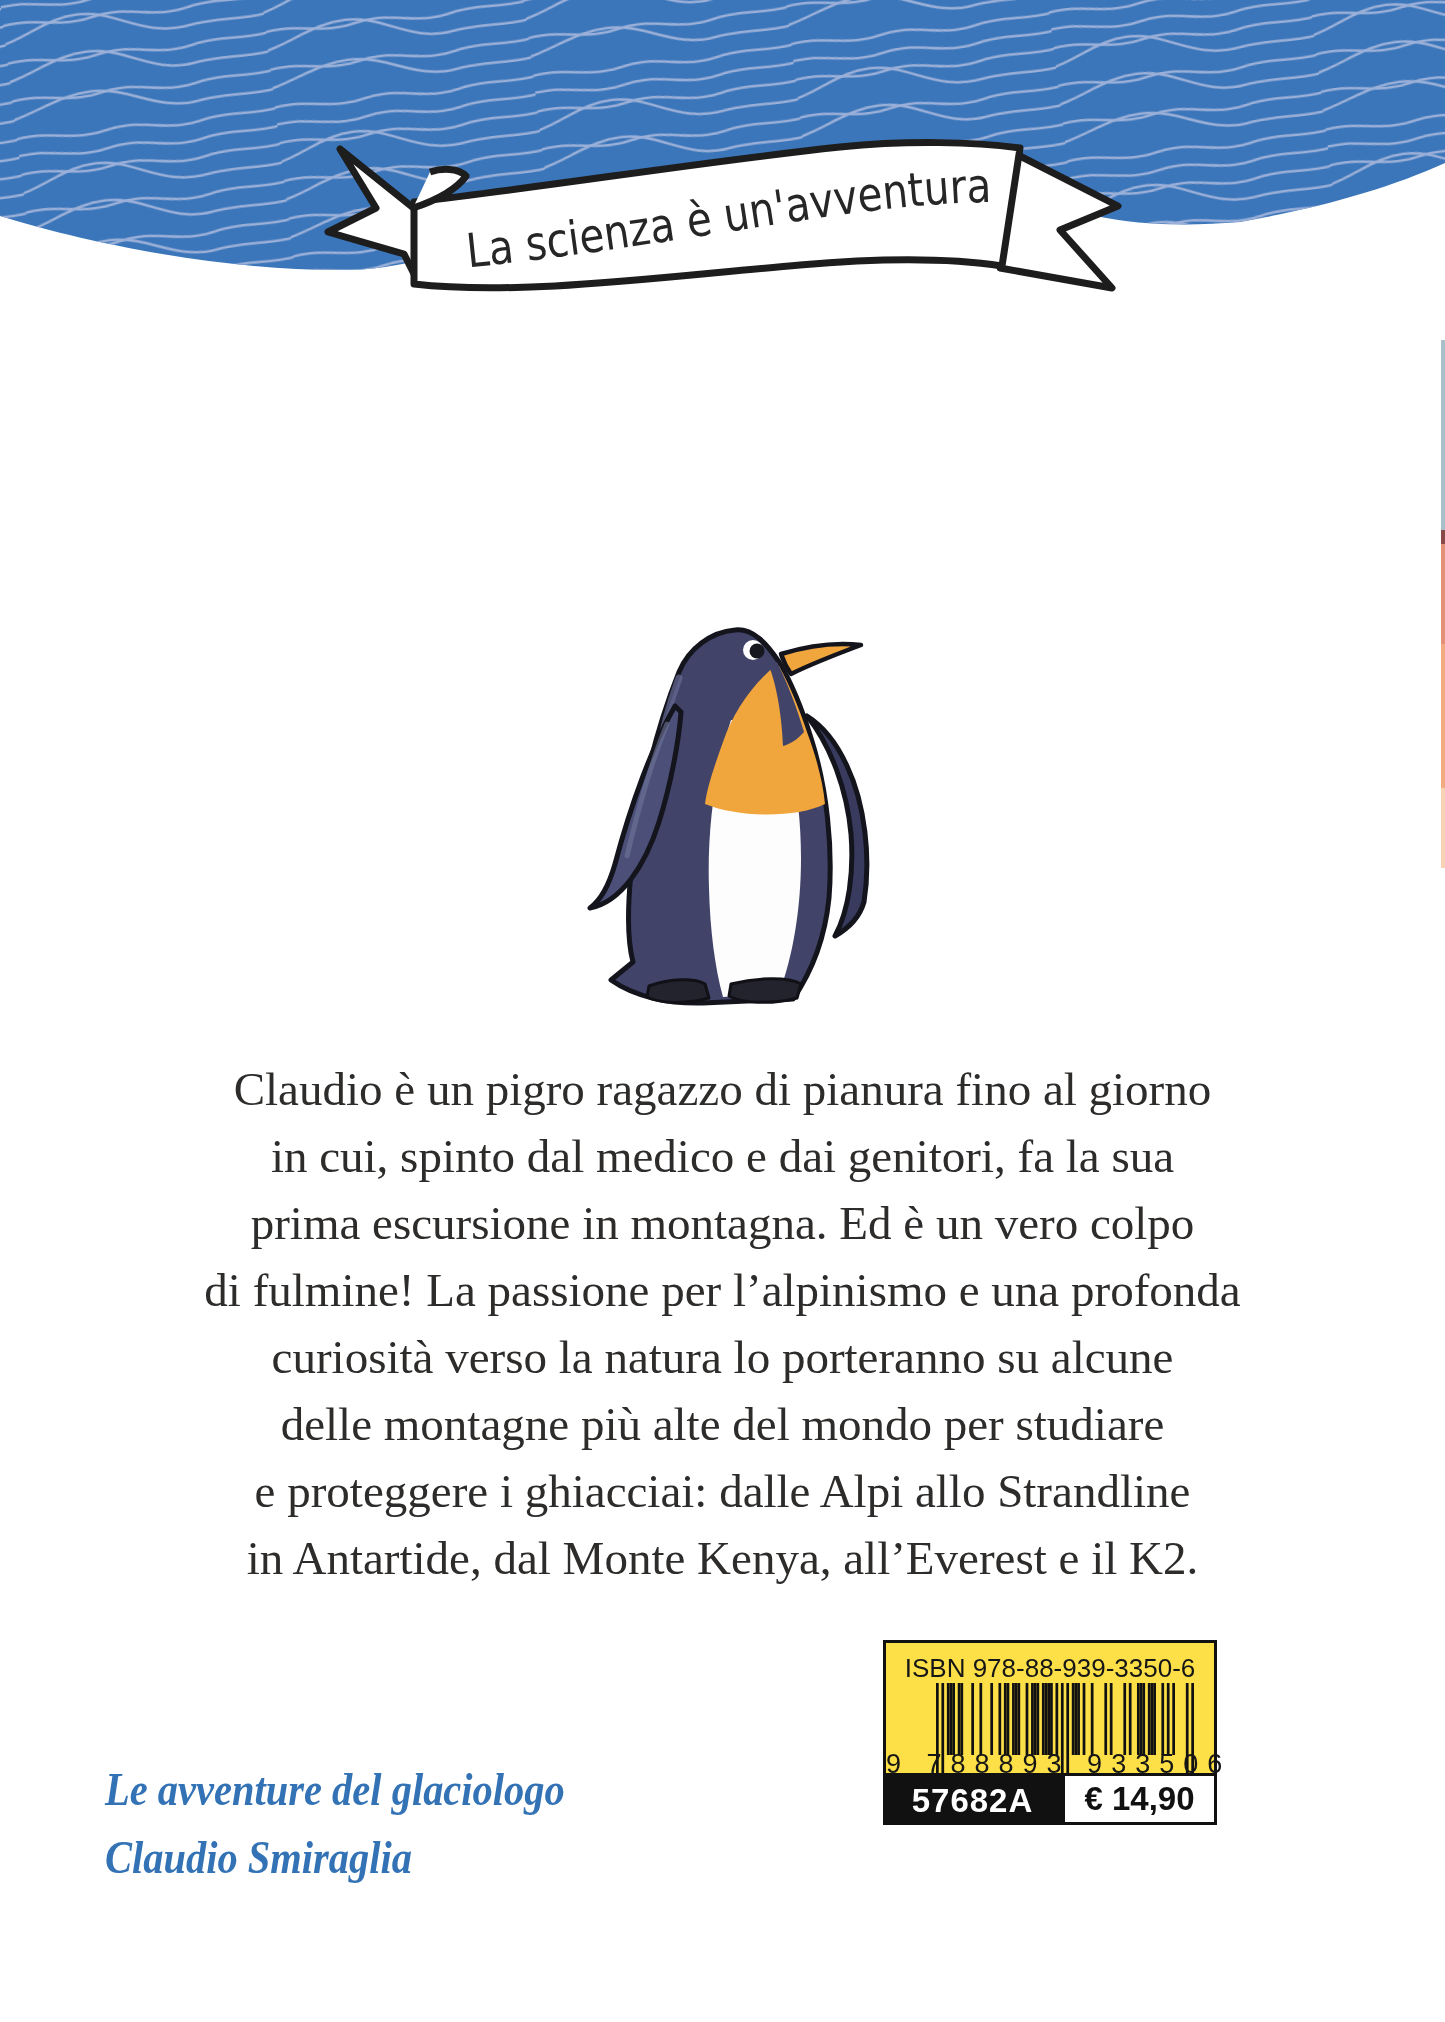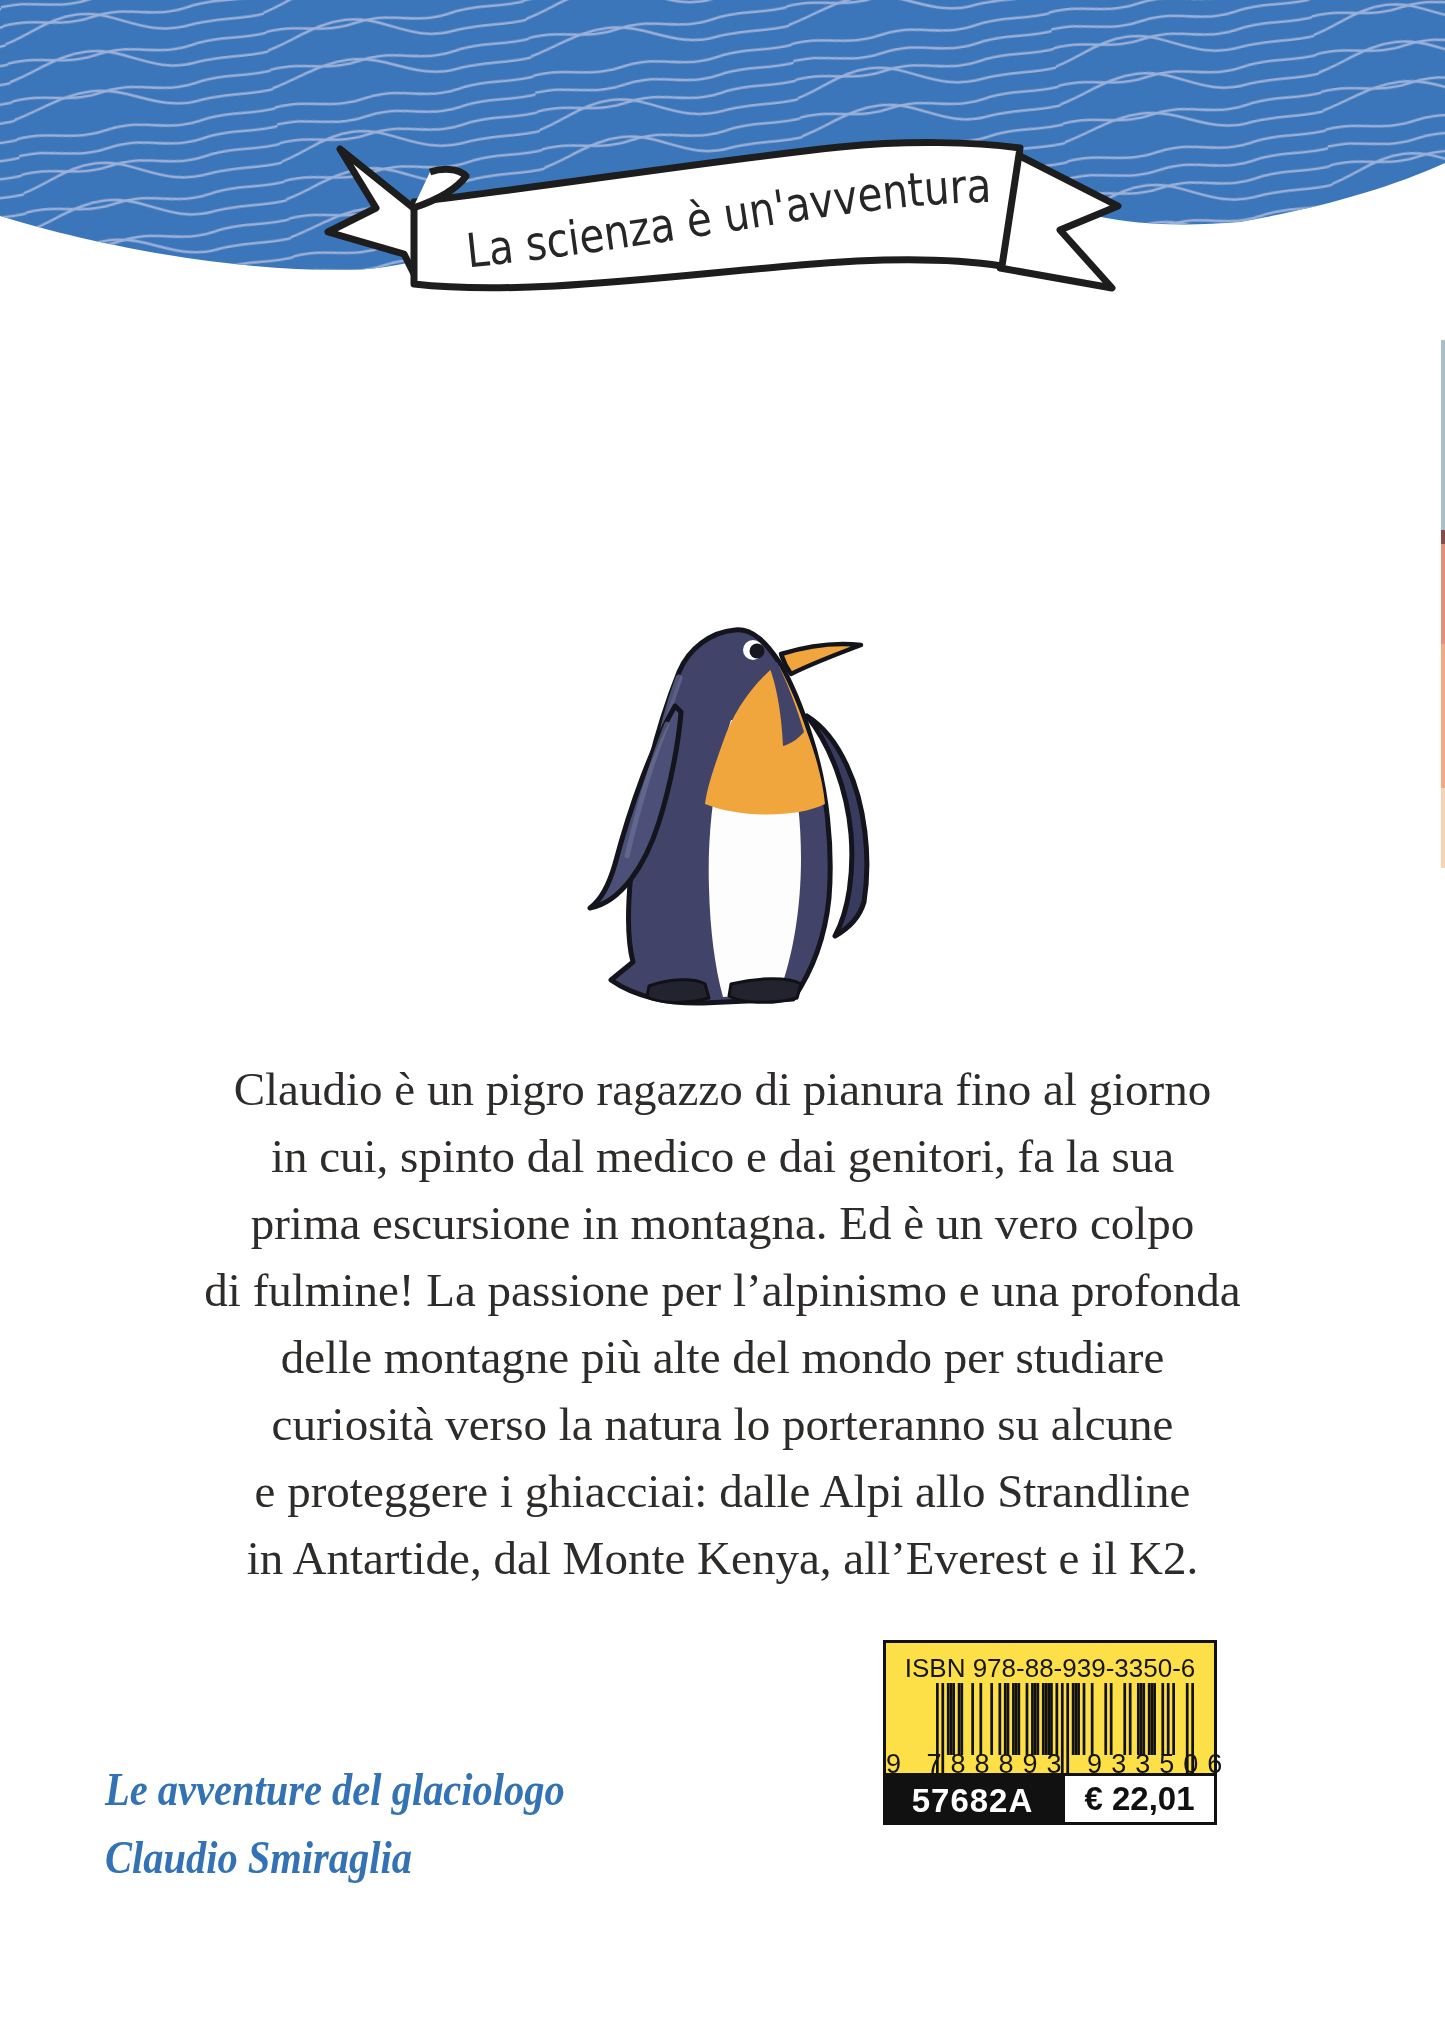--- a/index.html
+++ b/index.html
@@ -140,22 +140,22 @@
       <path d="M66,366 C88,358 112,358 122,364 L126,378 C102,385 76,383 64,377 Z"></path>
       <path d="M148,364 C176,357 206,357 218,364 L214,378 C188,385 158,383 146,376 Z"></path>
     </g>
   </svg>
 
   <div class="abs blurb">
     <div class="bl-line">Claudio è un pigro ragazzo di pianura fino al giorno</div>
     <div class="bl-line">in cui, spinto dal medico e dai genitori, fa la sua</div>
     <div class="bl-line">prima escursione in montagna. Ed è un vero colpo</div>
     <div class="bl-line">di fulmine! La passione per l’alpinismo e una profonda</div>
+    <div class="bl-line">curiosità verso la natura lo porteranno su alcune</div>
     <div class="bl-line">delle montagne più alte del mondo per studiare</div>
-    <div class="bl-line">curiosità verso la natura lo porteranno su alcune</div>
     <div class="bl-line">e proteggere i ghiacciai: dalle Alpi allo Strandline</div>
     <div class="bl-line">in Antartide, dal Monte Kenya, all’Everest e il K2.</div>
   </div>
 
   <div class="abs series-note">
     <div class="sn-line">Le avventure del glaciologo</div>
     <div class="sn-line">Claudio Smiraglia</div>
   </div>
 
   <div class="abs isbn-box">
@@ -205,21 +205,21 @@
         <rect x="80" y="0" width="1" height="8.8" fill="#111111"></rect>
         <rect x="83" y="0" width="1" height="8.8" fill="#111111"></rect>
         <rect x="85" y="0" width="1" height="8.8" fill="#111111"></rect>
         <rect x="87" y="0" width="1" height="8.8" fill="#111111"></rect>
         <rect x="92" y="0" width="1" height="11" fill="#111111"></rect>
         <rect x="94" y="0" width="1" height="11" fill="#111111"></rect>
       </svg>
     <div class="barcode-digits">9 788893 933506</div>
     <div class="isbn-bottom">
       <div class="isbn-code-cell">57682A</div>
-      <div class="isbn-price-cell">€ 22,01</div>
+      <div class="isbn-price-cell">€ 14,90</div>
     </div>
   </div>
 
   <div class="abs edge" style="top:340px;height:190px;background:#a9bfc9;"></div>
   <div class="abs edge" style="top:530px;height:14px;background:#8a4a47;"></div>
   <div class="abs edge" style="top:544px;height:100px;background:#e49178;"></div>
   <div class="abs edge" style="top:644px;height:144px;background:#f2ab80;"></div>
   <div class="abs edge" style="top:788px;height:80px;background:#f8d2b4;"></div>
 
 </div>

